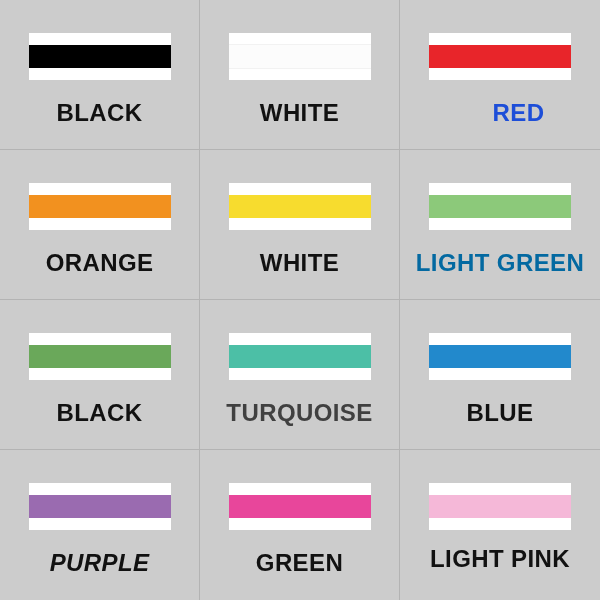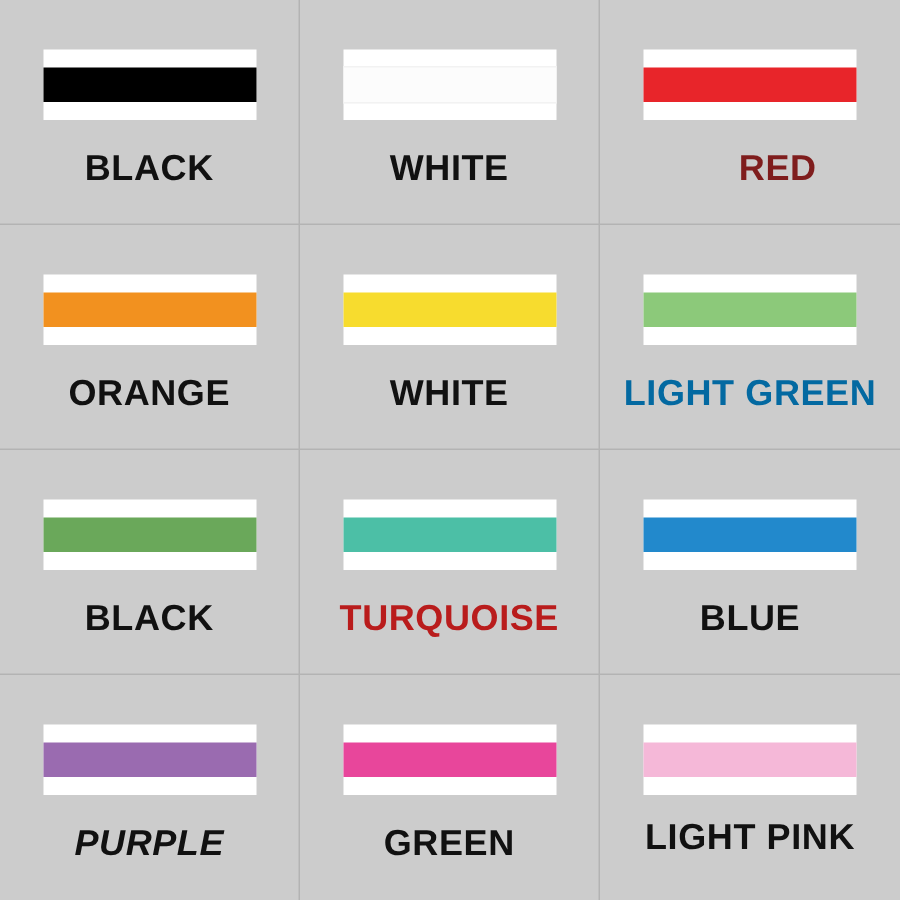--- a/index.html
+++ b/index.html
@@ -93,21 +93,21 @@
     <div class="swatch-cell" style="border-right-color: rgb(179, 179, 179); border-bottom-color: rgb(179, 179, 179);">
       <div class="swatch-card is-white" style="background: rgb(255, 255, 255);">
         <div class="swatch-band" style="background: rgb(252, 252, 252);"></div>
       </div>
       <div class="swatch-label" style="color: rgb(17, 17, 17);">WHITE</div>
     </div>
     <div class="swatch-cell col-last" style="border-right-color: rgb(179, 179, 179); border-bottom-color: rgb(179, 179, 179);">
       <div class="swatch-card" style="background: rgb(255, 255, 255);">
         <div class="swatch-band" style="background: rgb(232, 37, 42);"></div>
       </div>
-      <div class="swatch-label" style="color: #7f1d1d; margin-left: 37px;">RED</div>
+      <div class="swatch-label" style="color: #1d4ed8; margin-left: 37px;">RED</div>
     </div>
     <div class="swatch-cell" style="border-right-color: rgb(179, 179, 179); border-bottom-color: rgb(179, 179, 179);">
       <div class="swatch-card" style="background: rgb(255, 255, 255);">
         <div class="swatch-band" style="background: rgb(242, 145, 31);"></div>
       </div>
       <div class="swatch-label" style="color: rgb(17, 17, 17);">ORANGE</div>
     </div>
     <div class="swatch-cell" style="border-right-color: rgb(179, 179, 179); border-bottom-color: rgb(179, 179, 179);">
       <div class="swatch-card" style="background: rgb(255, 255, 255);">
         <div class="swatch-band" style="background: rgb(247, 220, 46);"></div>
@@ -123,21 +123,21 @@
     <div class="swatch-cell" style="border-right-color: rgb(179, 179, 179); border-bottom-color: rgb(179, 179, 179);">
       <div class="swatch-card" style="background: rgb(255, 255, 255);">
         <div class="swatch-band" style="background: rgb(106, 168, 90);"></div>
       </div>
       <div class="swatch-label" style="color: rgb(17, 17, 17);">BLACK</div>
     </div>
     <div class="swatch-cell" style="border-right-color: rgb(179, 179, 179); border-bottom-color: rgb(179, 179, 179);">
       <div class="swatch-card" style="background: rgb(255, 255, 255);">
         <div class="swatch-band" style="background: rgb(76, 191, 166);"></div>
       </div>
-      <div class="swatch-label" style="color: #b91c1c;">TURQUOISE</div>
+      <div class="swatch-label" style="color: #404040;">TURQUOISE</div>
     </div>
     <div class="swatch-cell col-last" style="border-right-color: rgb(179, 179, 179); border-bottom-color: rgb(179, 179, 179);">
       <div class="swatch-card" style="background: rgb(255, 255, 255);">
         <div class="swatch-band" style="background: rgb(34, 137, 204);"></div>
       </div>
       <div class="swatch-label" style="color: rgb(17, 17, 17);">BLUE</div>
     </div>
     <div class="swatch-cell row-last" style="border-right-color: rgb(179, 179, 179); border-bottom-color: rgb(179, 179, 179);">
       <div class="swatch-card" style="background: rgb(255, 255, 255);">
         <div class="swatch-band" style="background: rgb(154, 107, 176);"></div>

